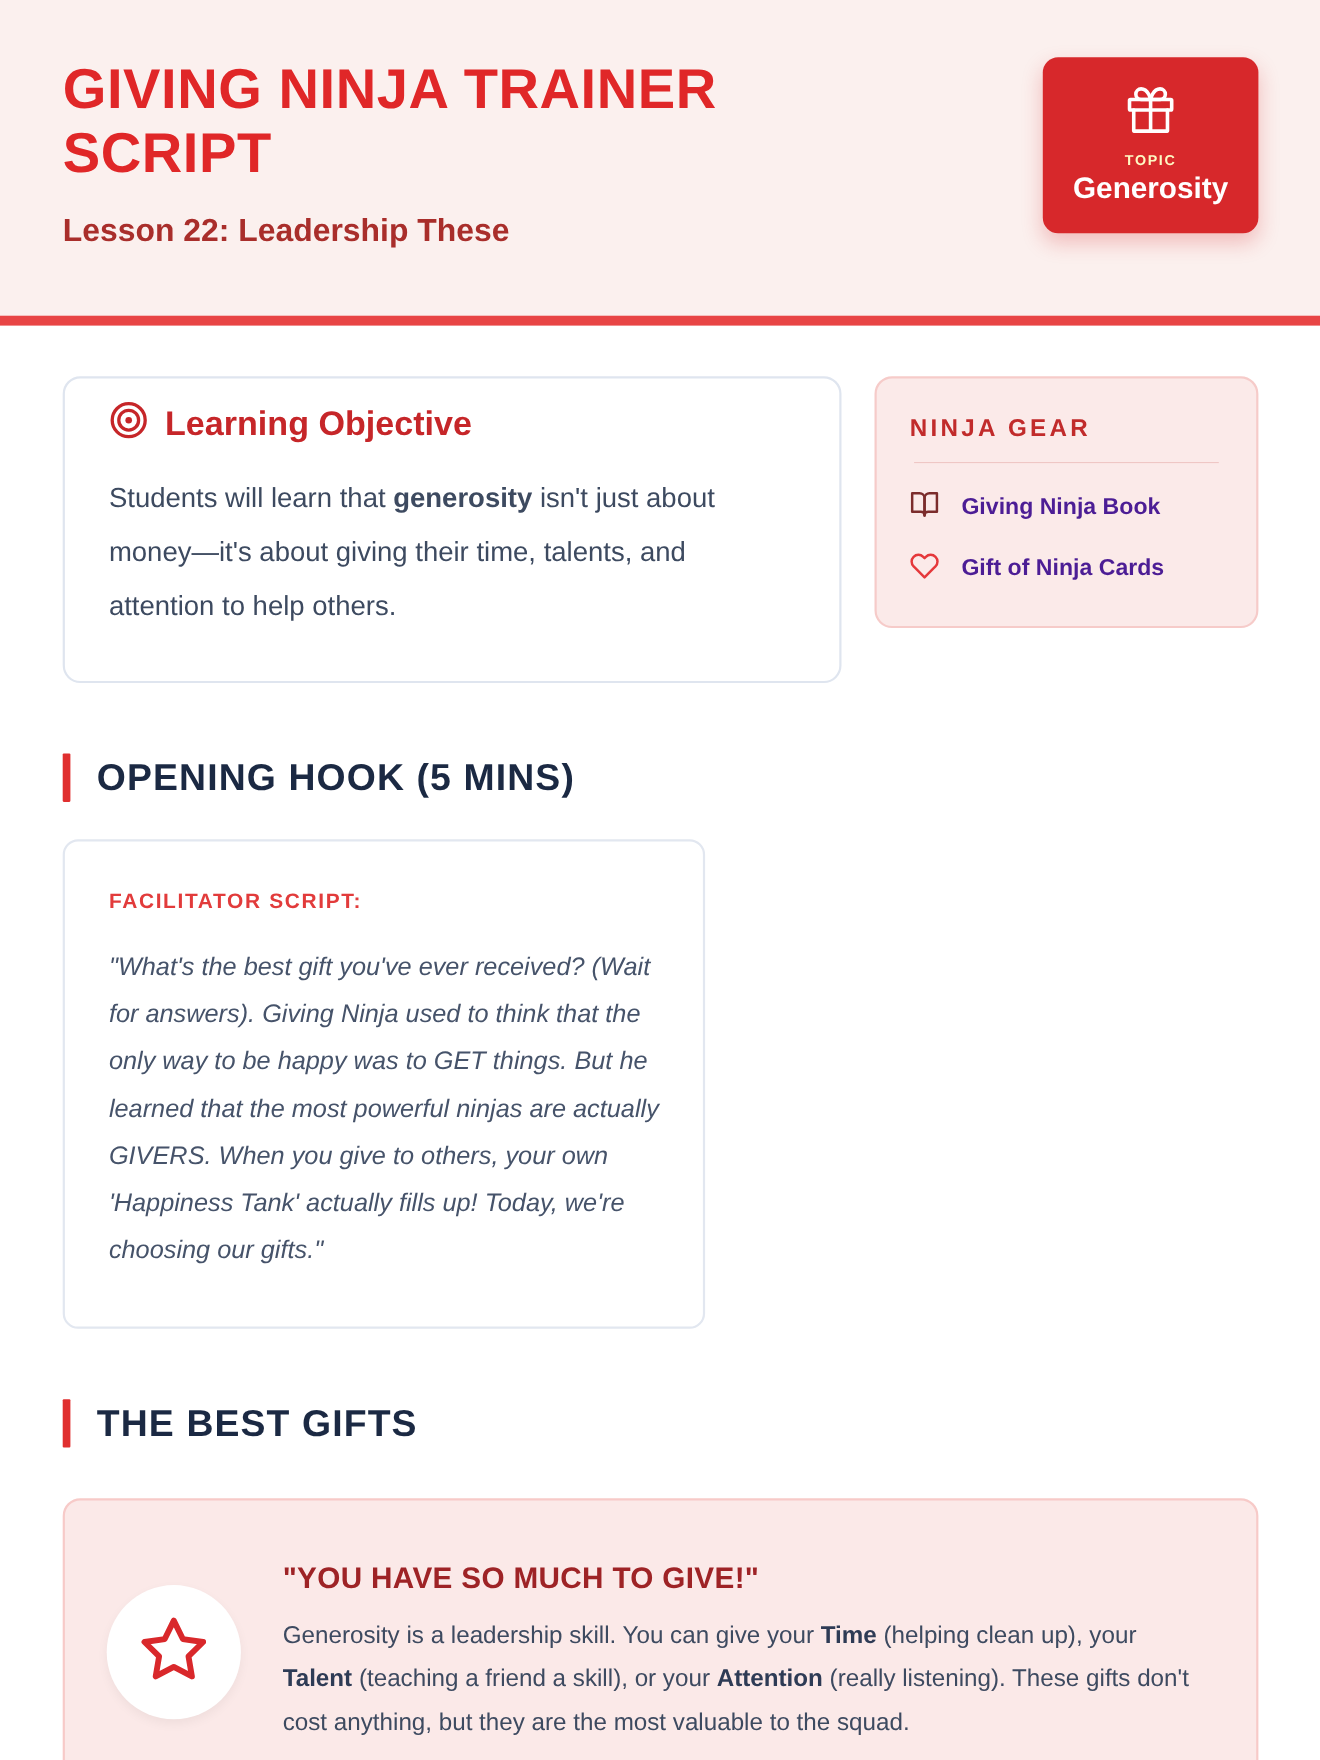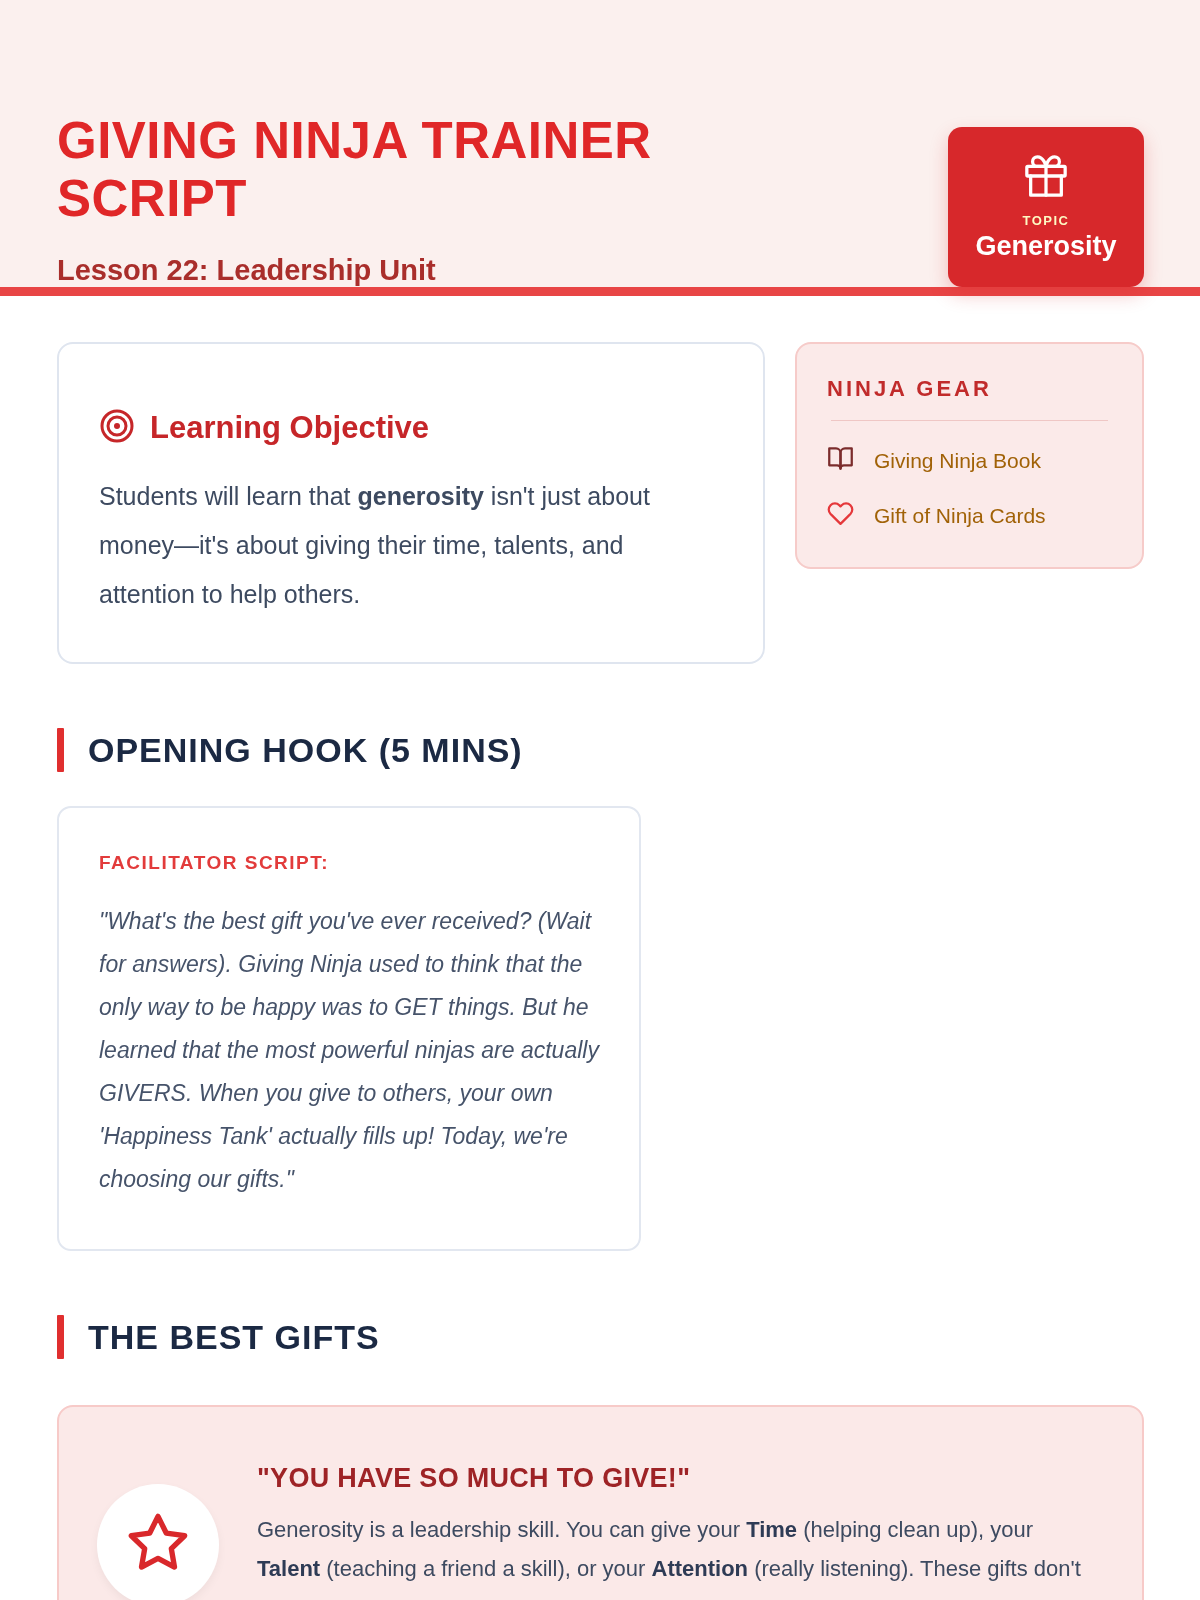--- a/index.html
+++ b/index.html
@@ -8,21 +8,21 @@
   .page {
     width: 1200px; height: 1600px; overflow: hidden;
     background: #ffffff; position: relative; margin: 0 auto;
   }
 
   
   .header {
     background: #FBF0EE;
     padding: 52px 56px 0 57px;
     height: 287px;
-    display: flex; justify-content: space-between; align-items: flex-end;
+    display: flex; justify-content: space-between; align-items: flex-start;
   }
   .header-left { max-width: 740px; }
   .page-title {
     color: #E02728; font-size: 51px; font-weight: 800; line-height: 1.14;
     letter-spacing: 0.5px; text-transform: uppercase;
   }
   .page-subtitle {
     color: #A92E2B; font-size: 29px; font-weight: 700; margin-top: 26px;
   }
   .topic-card {
@@ -41,21 +41,21 @@
   .red-divider { height: 9px; background: #E84545; }
 
   
   .main { padding: 46px 56px 0 57px; }
 
   .row-1 { display: flex; gap: 30px; align-items: flex-start; }
 
   .objective-card {
     width: 708px; flex: 0 0 auto;
     background: #ffffff; border: 2px solid #DFE5EF; border-radius: 16px;
-    padding: 64px 40px 44px 40px;
+    padding: 20px 40px 44px 40px;
   }
   .objective-title-row { display: flex; align-items: center; gap: 15px; }
   .objective-title-row svg { width: 36px; height: 36px; flex: 0 0 auto; }
   .objective-title { color: #C62629; font-size: 31px; font-weight: 800; }
   .objective-text {
     margin-top: 24px; color: #3D4A60; font-size: 25px; line-height: 1.95;
     font-weight: 400;
   }
   .objective-text b { font-weight: 700; }
 
@@ -64,21 +64,21 @@
     background: #FBEAE9; border: 2px solid #F6CBC9; border-radius: 16px;
     padding: 32px 30px 36px 30px;
   }
   .gear-title {
     text-align: left; color: #C12B2B; font-size: 22px; font-weight: 800;
     letter-spacing: 3px;
   }
   .gear-divider { border: none; border-top: 1px solid #EFC7C5; margin: 18px 4px 6px 4px; }
   .gear-item { display: flex; align-items: center; gap: 20px; margin-top: 24px; }
   .gear-item svg { width: 27px; height: 27px; flex: 0 0 auto; }
-  .gear-item-label { color: #a16207; font-size: 21px; font-weight: 400; }
+  .gear-item-label { color: #4c1d95; font-size: 21px; font-weight: 700; }
 
   .section-heading { display: flex; align-items: center; gap: 24px; margin-top: 64px; }
   .section-heading .bar {
     width: 7px; height: 44px; background: #E02F2F; border-radius: 1px; flex: 0 0 auto;
   }
   .section-heading .txt {
     color: #1B2943; font-size: 34px; font-weight: 800; letter-spacing: 1px;
   }
 
   .script-card {
@@ -115,21 +115,21 @@
   .highlight-text b { color: #2E3B55; font-weight: 700; }
 </style>
 </head>
 <body>
 
 <div class="page">
 
   <div class="header">
     <div class="header-left">
       <div class="page-title">GIVING NINJA TRAINER SCRIPT</div>
-      <div class="page-subtitle">Lesson 22: Leadership Unit</div>
+      <div class="page-subtitle">Lesson 22: Leadership These</div>
     </div>
     <div class="topic-card">
       <span>
         <svg viewBox="0 0 24 24" fill="none" stroke="#ffffff" stroke-width="1.7" stroke-linecap="round" stroke-linejoin="round">
           <polyline points="20 12 20 22 4 22 4 12"></polyline>
           <rect x="2" y="7" width="20" height="5" rx="0.5"></rect>
           <line x1="12" y1="22" x2="12" y2="7"></line>
           <path d="M12 7H7.5a2.5 2.5 0 0 1 0-5C11 2 12 7 12 7z"></path>
           <path d="M12 7h4.5a2.5 2.5 0 0 0 0-5C13 2 12 7 12 7z"></path>
         </svg>

